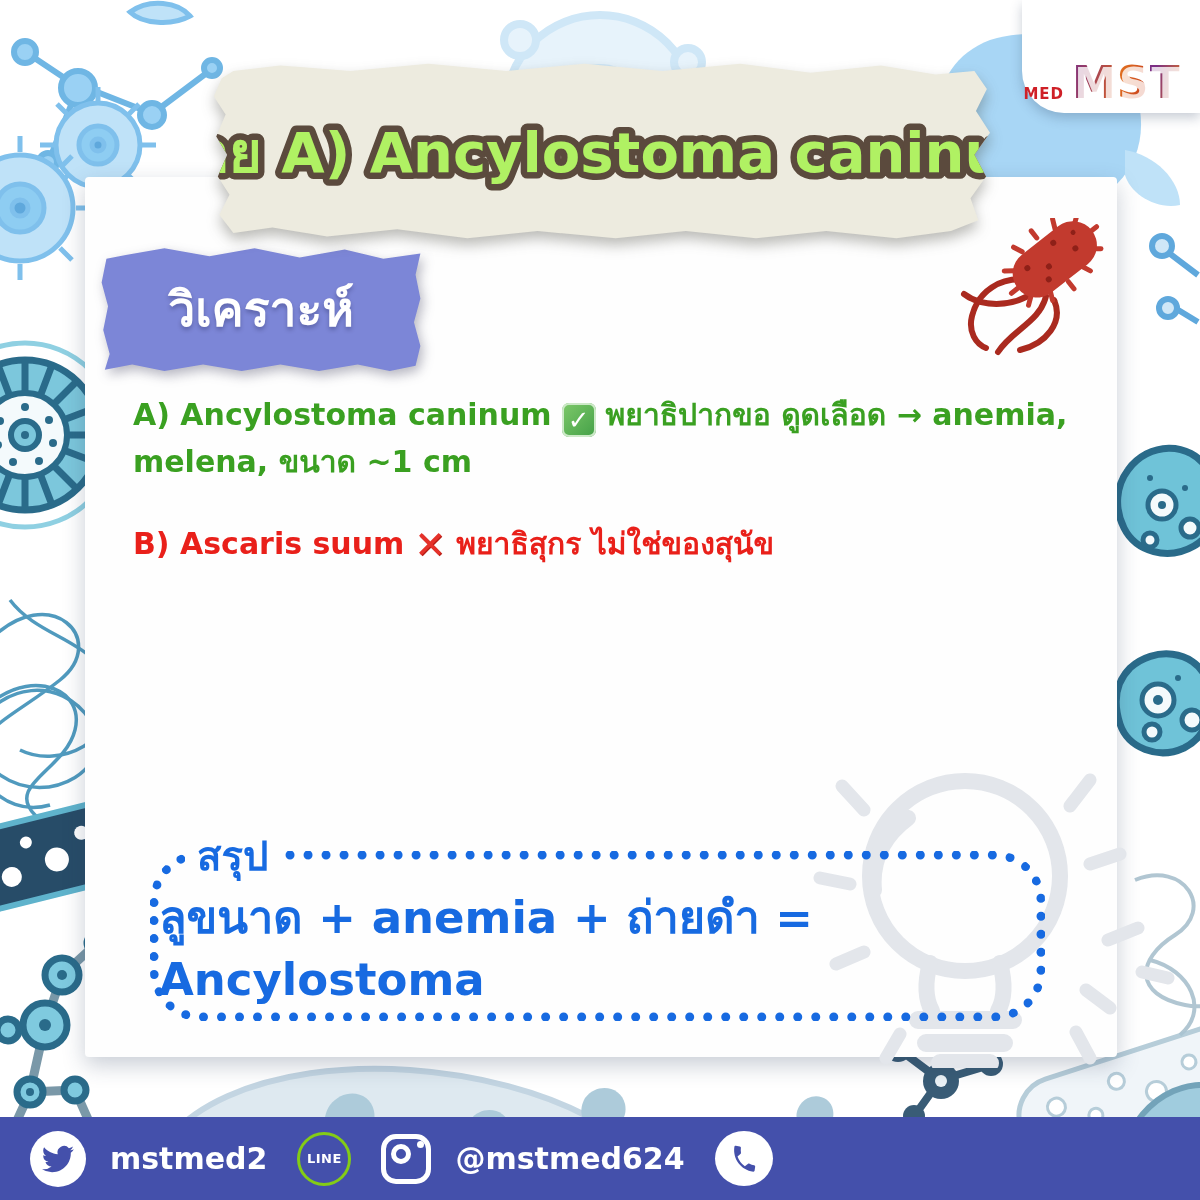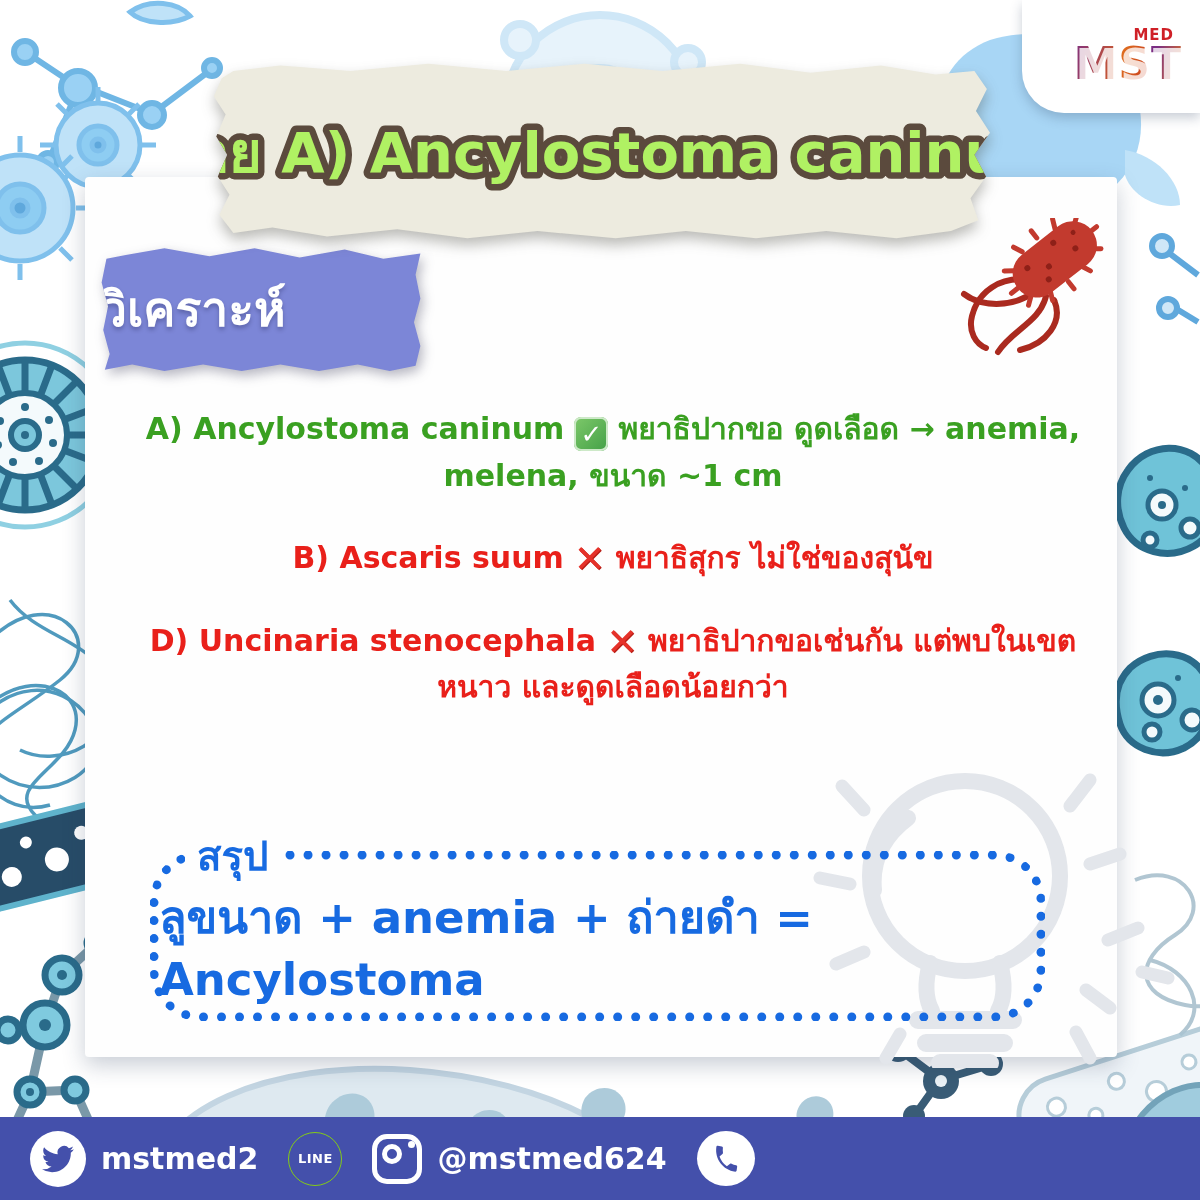--- a/index.html
+++ b/index.html
@@ -20,31 +20,31 @@
       8% 92%,15% 97%,24% 93%,33% 98%,42% 94%,52% 98%,61% 94%,70% 98%,79% 94%,88% 98%,95% 94%,
       98.5% 88%,97.5% 76%,99.5% 64%,98% 52%,100% 40%,98.2% 28%,99.6% 16%,98% 6%,93% 8%,86% 3%,
       77% 7%,68% 2%,58% 6%,48% 2%,38% 6%,28% 2%,18% 6%,9% 3%,3% 6%);}
   .banner svg{display:block;width:100%;height:100%;}
   .banner text{font-family:"DejaVu Sans","Liberation Sans",sans-serif;font-weight:bold;}
 
   
   .heading-wrap{position:absolute;left:100px;top:243px;width:322px;height:132px;z-index:5;
                 filter:drop-shadow(3px 5px 6px rgba(50,50,80,.35));}
   .heading{width:100%;height:100%;background:var(--heading-purple,#7c86d7);
-    display:flex;align-items:center;
+    display:flex;align-items:center;justify-content:center;
     clip-path:polygon(2% 12%,.5% 30%,2.5% 48%,1% 66%,3% 84%,1.5% 96%,10% 92%,20% 97%,32% 92%,
       44% 97%,56% 92%,68% 97%,80% 92%,90% 97%,98% 93%,99.5% 78%,97.5% 60%,99.5% 42%,98% 24%,
       99.5% 8%,88% 12%,76% 5%,62% 11%,48% 4%,34% 10%,20% 4%,8% 9%);}
   .heading span{color:#fff;font-size:48px;font-weight:bold;text-shadow:0 3px 4px rgba(0,0,40,.25);}
 
   
   .bacterium{position:absolute;left:950px;top:218px;width:170px;height:145px;z-index:5;}
 
   
-  .content{position:absolute;left:133px;top:406px;width:960px;z-index:4;text-align:center;}
+  .content{position:absolute;left:133px;top:392px;width:960px;z-index:4;}
   .opt{margin:0;font-weight:bold;font-size:30px;line-height:1.55;}
   .opt.green{color:var(--correct-green,#3aa021);}
   .opt.red{color:var(--wrong-red,#e9201a);}
   .opt + .opt{margin-top:36px;}
   .check-badge{display:inline-flex;align-items:center;justify-content:center;vertical-align:-4px;
     width:34px;height:34px;margin:0 10px;border-radius:7px;
     background:linear-gradient(135deg,#7ec96a,#43a047);box-shadow:inset 0 0 0 2px #cde9c8;}
   .check-badge span{color:#fff;font-size:26px;line-height:1;}
   .cross-mark{display:inline-block;margin:0 10px;color:#e5322a;font-size:38px;line-height:1;
     vertical-align:-4px;text-shadow:1px 1px 0 #b71c14;}
@@ -54,39 +54,39 @@
   .summary{position:absolute;left:150px;top:851px;width:895px;height:170px;z-index:4;
     border:9px dotted var(--summary-blue,#176ae1);border-radius:50px;
     display:flex;align-items:center;justify-content:center;}
   .summary-label{position:absolute;top:-36px;left:26px;background:#fefefe;padding:0 12px;
     color:var(--summary-blue,#176ae1);font-size:40px;font-weight:bold;}
   .summary-text{color:var(--summary-blue,#176ae1);font-size:45px;font-weight:bold;padding-top:14px;}
 
   
   .logo-card{position:absolute;right:0;top:0;width:178px;height:113px;background:#fff;z-index:8;
     border-bottom-left-radius:42px;box-shadow:0 5px 12px rgba(40,60,90,.25);
-    display:flex;flex-direction:column;align-items:flex-end;justify-content:center;padding:6px 18px 10px 0;}
+    display:flex;flex-direction:row;align-items:flex-end;justify-content:center;padding:6px 18px 10px 0;}
   .logo-sub{font-size:15px;font-weight:bold;color:#cf2027;letter-spacing:1px;margin-right:8px;}
   .logo-main{font-size:44px;font-weight:bold;line-height:.9;letter-spacing:1px;
     text-shadow:2px 2px 0 rgba(255,255,255,.8);}
   .logo-main b{background:linear-gradient(105deg,#7b2e83,#d9601f);
     -webkit-background-clip:text;background-clip:text;color:transparent;}
   .logo-main b:nth-child(2){background:linear-gradient(105deg,#e5791f,#c2341f);
     -webkit-background-clip:text;background-clip:text;}
   .logo-main b:nth-child(3){background:linear-gradient(105deg,#7b2e83 20%,#e5791f);
     -webkit-background-clip:text;background-clip:text;}
 
   
   .footer{position:absolute;left:0;bottom:0;width:1200px;height:83px;z-index:9;
     background:var(--footer-bar,#4450ab);display:flex;align-items:center;padding:0 14px 0 30px;}
-  .f-item{display:flex;align-items:center;gap:15px;margin-right:30px;}
+  .f-item{display:flex;align-items:center;gap:24px;margin-right:30px;}
   .f-label{color:#fff;font-size:30px;font-weight:bold;white-space:nowrap;}
   .ic-circle{width:56px;height:56px;border-radius:50%;background:#fff;display:flex;
     align-items:center;justify-content:center;flex:0 0 auto;}
-  .line-ring{width:54px;height:54px;border-radius:50%;border:1px solid #84cc16;display:flex;
+  .line-ring{width:54px;height:54px;border-radius:50%;border:3px solid #84cc16;display:flex;
     align-items:center;justify-content:center;flex:0 0 auto;}
   .line-ring span{color:#fff;font-size:13px;font-weight:bold;letter-spacing:.5px;}
   .ig-box{width:50px;height:50px;border-radius:15px;border:5px solid #fff;position:relative;flex:0 0 auto;}
   .ig-box i{position:absolute;left:50%;top:50%;width:20px;height:20px;margin:-15px 0 0 -15px;
     border:5px solid #fff;border-radius:50%;}
   .ig-box u{position:absolute;right:2px;top:2px;width:7px;height:7px;border-radius:50%;background:#fff;}
   .phone-oval{width:58px;height:55px;border-radius:50%;background:#fff;display:flex;
     align-items:center;justify-content:center;flex:0 0 auto;}
 </style>
 </head>
@@ -332,21 +332,20 @@
           <circle cx="136" cy="32" r="2.5"></circle>
       </g>
     </g>
   </svg>
 
   <div class="content">
     <p class="opt green"><span>A) Ancylostoma caninum</span><span class="check-badge">
           <span>✓</span>
         </span><span>พยาธิปากขอ ดูดเลือด → anemia, melena, ขนาด ~1 cm</span></p>
     <p class="opt red"><span>B) Ascaris suum</span><span class="cross-mark">✕</span><span>พยาธิสุกร ไม่ใช่ของสุนัข</span></p>
-    <p class="opt red"><span>D) Uncinaria stenocephala</span><span class="cross-mark">✕</span><span>พยาธิปากขอเช่นกัน แต่พบในเขตหนาว และดูดเลือดน้อยกว่า</span></p>
   </div>
 
   <div class="summary">
     <span class="summary-label">สรุป</span>
     <span class="summary-text">ลูขนาด + anemia + ถ่ายดำ = Ancylostoma</span>
   </div>
 
   <div class="footer">
     <div class="f-item">
       <span class="ic-circle">

